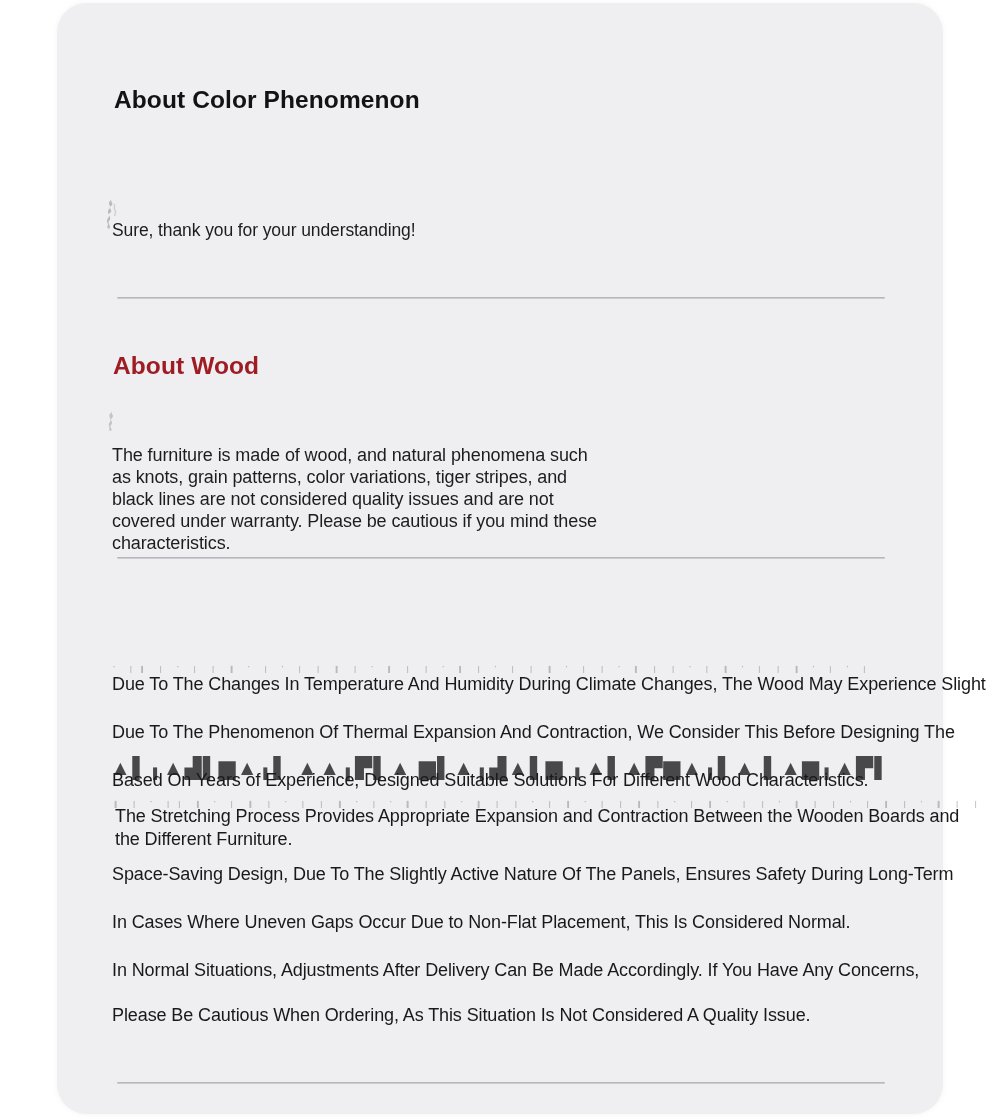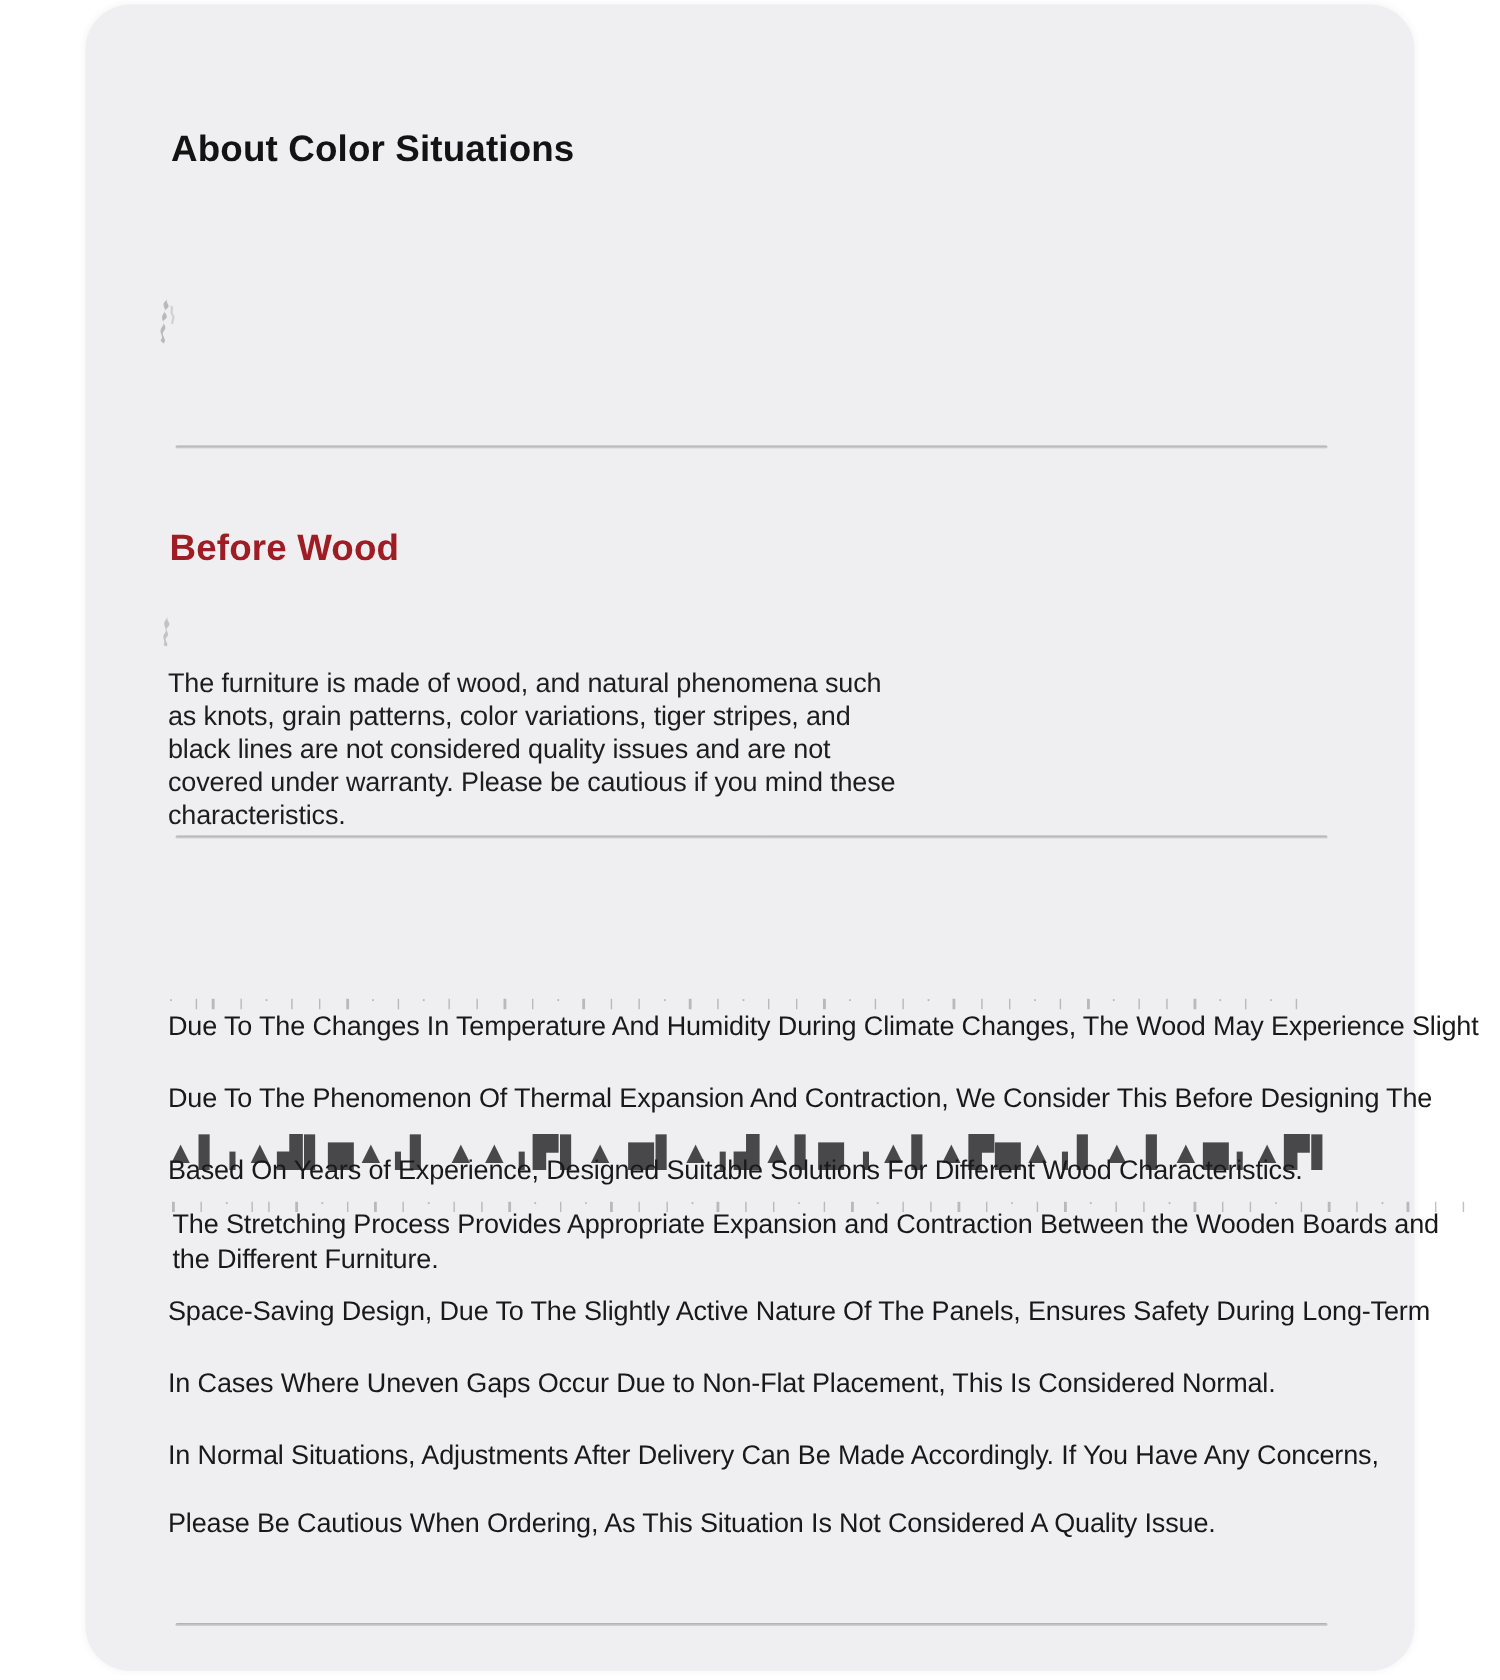--- a/index.html
+++ b/index.html
@@ -40,27 +40,28 @@
   }
   .smudge{position:absolute;}
 </style>
 </head>
 <body>
 
 <div id="stage">
 
   <div class="card"></div>
 
-  <div class="h1" style="left:114px;top:86px;">About Color Situations</div>
+  <div class="h1" style="left:114px;top:86px;">About Color Phenomenon</div>
 
 
+  <div class="body-text" style="top:219px;width:600px;">Sure, thank you for your understanding!</div>
 
   <div class="divider" style="top:297px;"></div>
 
-  <div class="h1 red" style="left:113px;top:352px;">Before Wood</div>
+  <div class="h1 red" style="left:113px;top:352px;">About Wood</div>
 
   <div class="body-text wood-text" style="top:399px;width:620px;margin-top:45px;">The furniture is made of wood, and natural phenomena such
 as knots, grain patterns, color variations, tiger stripes, and
 black lines are not considered quality issues and are not
 covered under warranty. Please be cautious if you mind these
 characteristics.</div>
 
   <div class="divider" style="top:557px;"></div>
 
 

